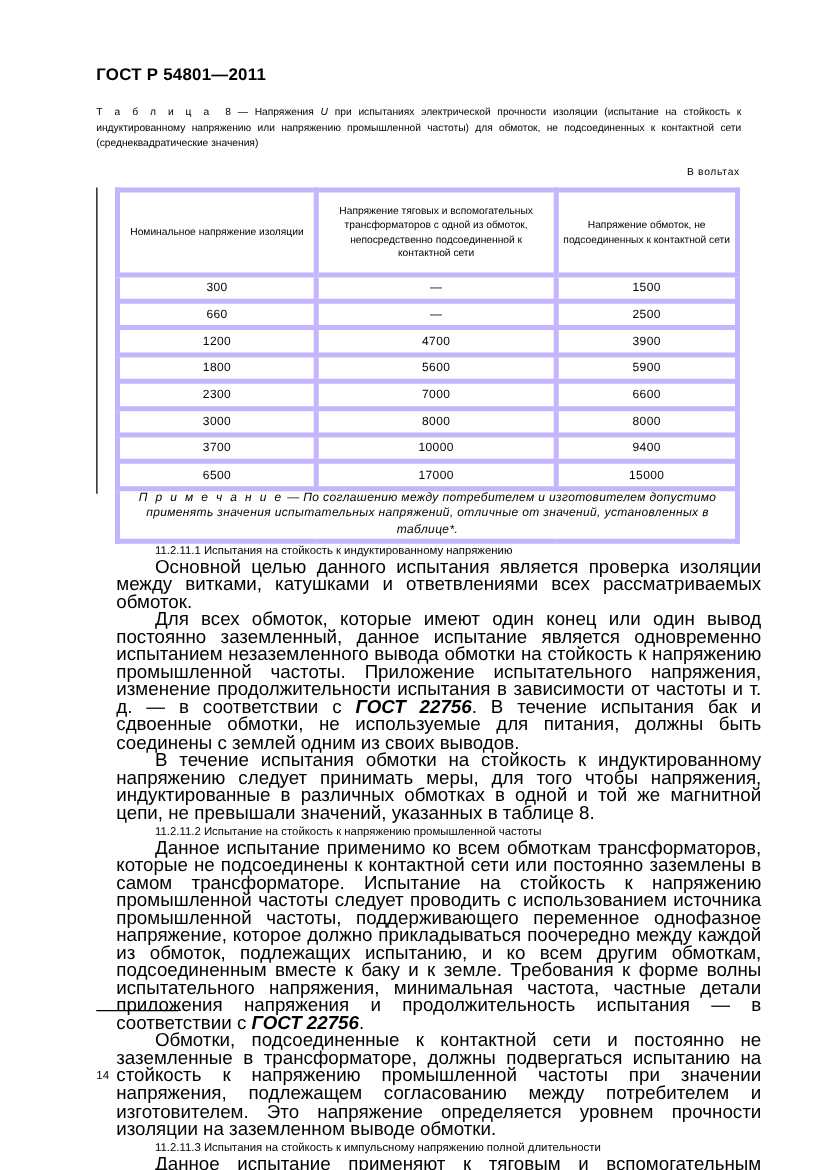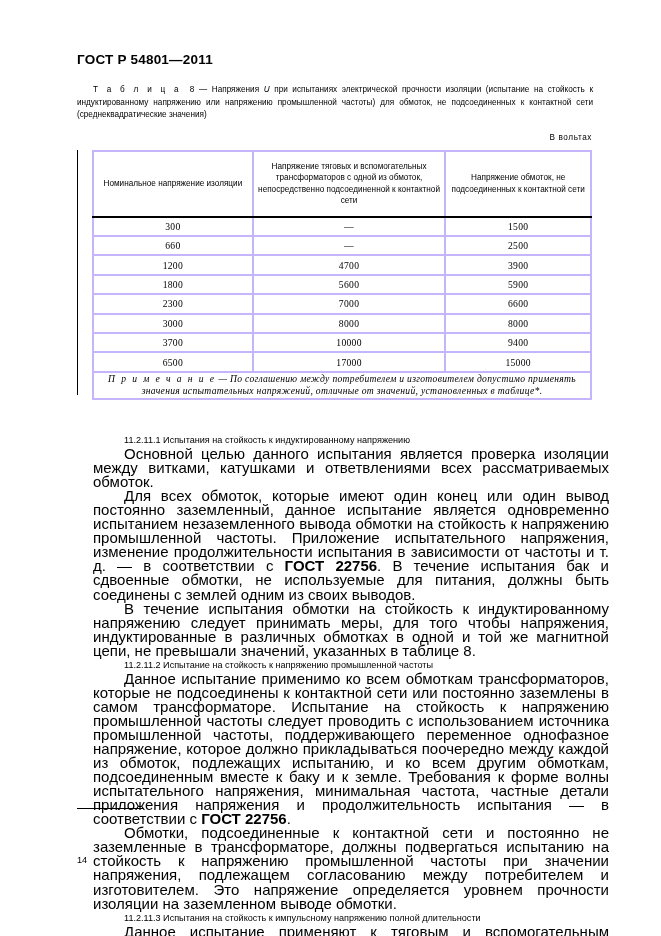--- a/index.html
+++ b/index.html
@@ -36,21 +36,20 @@
     position: absolute;
     left: 77px;
     top: 84px;
     width: 516px;
     font-size: 8.2px;
     line-height: 12.6px;
     text-align: justify;
   }
   .sp-word {
     letter-spacing: 2.1px;
-    margin-left: 16px;
   }
   .ital {
     font-style: italic;
   }
 
   .units-label {
     position: absolute;
     right: 69px;
     top: 133px;
     font-size: 8.2px;
@@ -74,37 +73,36 @@
     top: 150px;
     width: 500px;
   }
   table.gost {
     border-collapse: collapse;
     width: 100%;
     table-layout: fixed;
   }
   table.gost th,
   table.gost td {
-    border: 2px solid #c4b5fd;
+    border: 4px solid #c4b5fd;
     text-align: center;
     font-weight: normal;
     font-size: 8.2px;
     padding: 0;
   }
   table.gost thead th {
     border-bottom: 2px solid #000000;
     padding: 9px 4px 9px;
     line-height: 11.4px;
     vertical-align: middle;
   }
   table.gost tbody td {
     height: 17.4px;
     font-size: 9.6px;
     letter-spacing: 0.3px;
-    font-family: Liberation Serif, serif;
   }
   .col-a { width: 32%; margin-top: 12px; }
   .col-b { width: 39%; }
   .col-c { width: 29%; }
 
   td.note-cell {
     text-align: left;
     font-style: italic;
     font-weight: bold;
     font-size: 8.3px;
@@ -134,20 +132,21 @@
   }
   p.head-num {
     margin: 0;
     font-size: 9.1px;
     line-height: 14.05px;
     text-indent: 31px;
     text-align: left;
   }
   .gost-ref {
     font-weight: bold;
+    font-style: italic;
   }
 
   
   .fn-rule {
     position: absolute;
     left: 77px;
     top: 808px;
     width: 66px;
     height: 1px;
     background: #000000;

